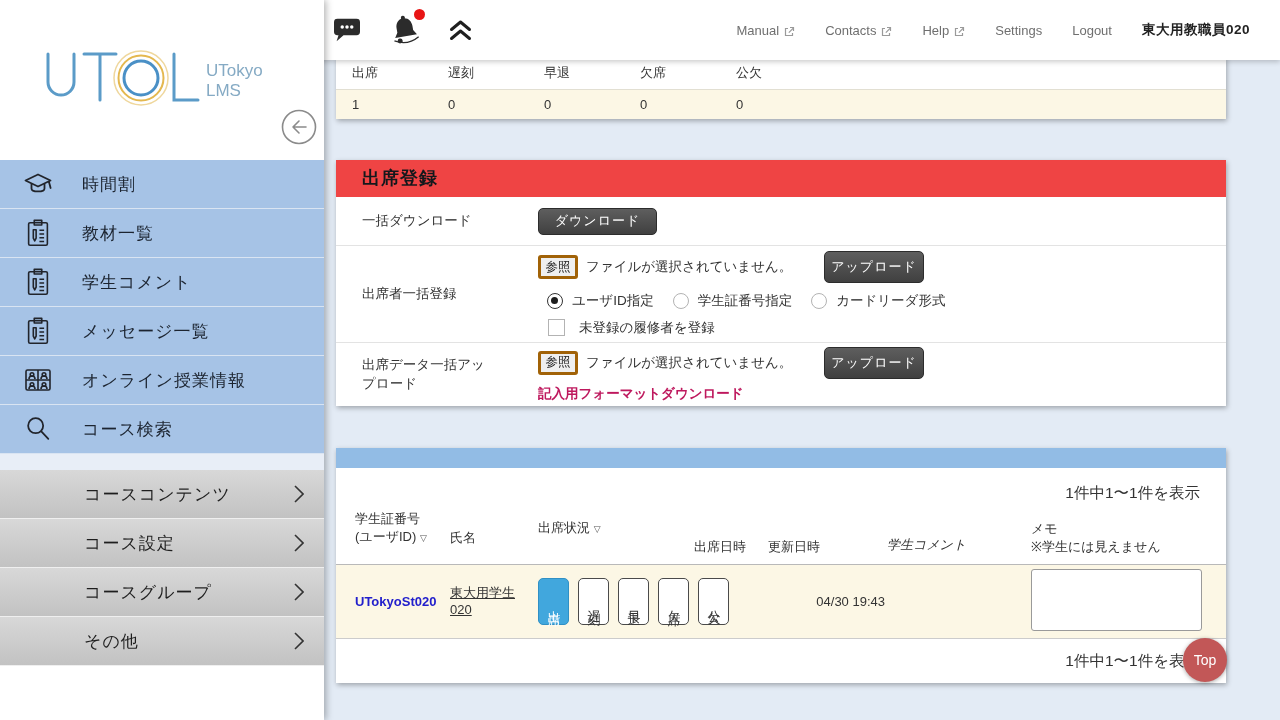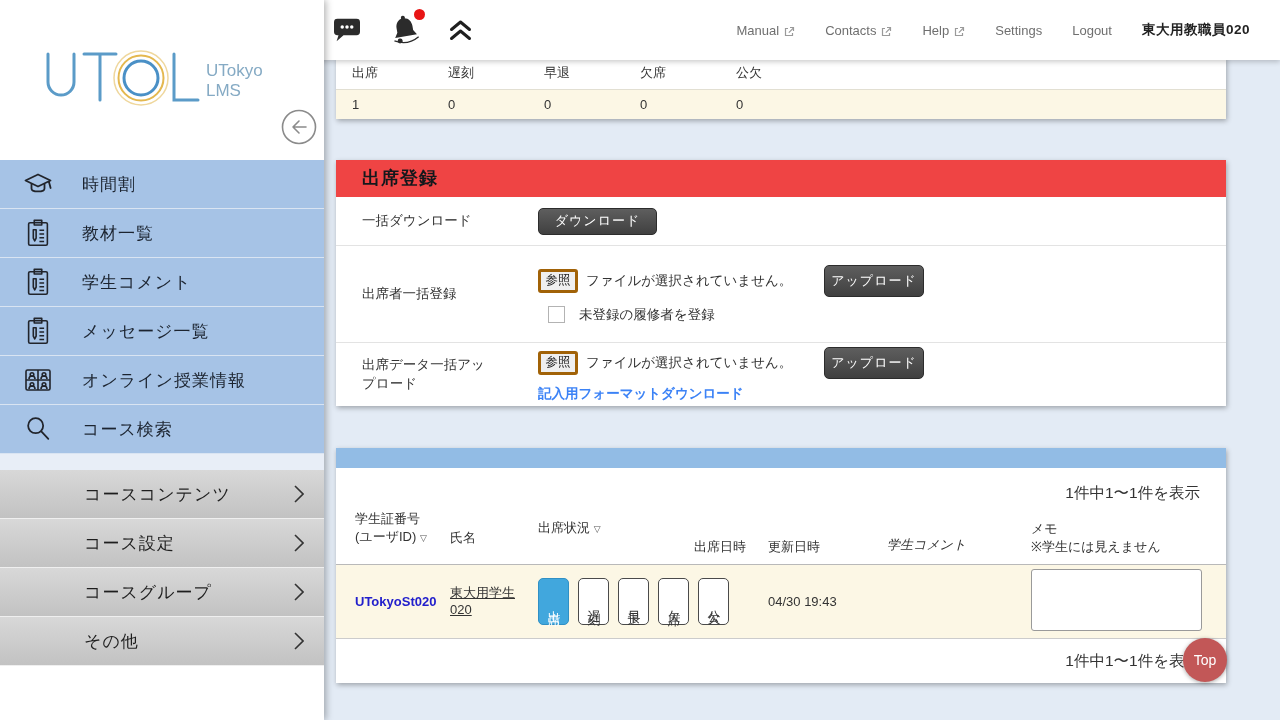--- a/index.html
+++ b/index.html
@@ -70,42 +70,42 @@
 
   .radio-line { display:flex; align-items:center; margin:9px 0 0 9px; font-size:13.5px; color:#333; }
   .radio { width:16px; height:16px; border-radius:50%; border:1.5px solid #b3b3b3; background:#fff;
            margin-right:9px; position:relative; cursor:pointer; flex-shrink:0; }
   .radio.sel { border-color:#333; }
   .radio.sel::after { content:""; position:absolute; left:3.2px; top:3.2px; width:7px; height:7px;
                       border-radius:50%; background:#1d1d1d; }
   .radio-lab { margin-right:19px; }
   .check-line { display:flex; align-items:flex-start; margin:9px 0 0 10px; font-size:13.5px; color:#333; }
   .checkbox { width:17px; height:17px; border:1.5px solid #b3b3b3; background:#fff; margin-right:14px; cursor:pointer; }
-  .format-link { color:#3b82f6; font-weight:bold; font-size:13.5px; margin-top:6px; cursor:pointer; width:max-content; }
+  .format-link { color:#be185d; font-weight:bold; font-size:13.5px; margin-top:6px; cursor:pointer; width:max-content; }
 
   
   #student-card { left:18px; top:388px; width:890px; }
   .st-bluebar { height:20px; background:#92bce5; }
   .st-count-top { text-align:right; padding:15px 26px 0 0; font-size:15.5px; color:#333; }
   .st-headrow { display:flex; align-items:flex-end; padding:6px 0 8px 19px; border-bottom:1px solid #b9b9b9;
                 font-size:13px; color:#333; }
   .c-id{width:95px;} .c-name{width:88px;} .c-status{width:156px;} .c-attend{width:74px;}
   .c-update{width:119px;} .c-comment{width:144px;} .c-memo{flex:1;}
   .h-id{margin-bottom:10px;line-height:1.4;} .h-name{margin-bottom:9px;} .h-status{margin-bottom:19px;}
   .h-attend,.h-update{margin-bottom:0;} .h-comment{margin-bottom:2px;font-style:italic;} .h-memo{margin-bottom:0;line-height:1.4;}
   .sort-tri { font-size:9px; color:#555; }
   .st-datarow { display:flex; align-items:center; padding-left:19px; background:#fcf7e5; height:73px; font-size:13px; color:#333; }
   .st-id { font-weight:bold; color:#2220cc; cursor:pointer; }
   .st-name span { display:inline-block; width:82px; line-height:1.3;text-decoration:underline; }
   .st-status { display:flex; gap:9px; }
   .vbtn { width:31px; height:47px; border-radius:5px; writing-mode:vertical-rl; text-orientation:upright;
           display:inline-flex; align-items:center; justify-content:center; font-size:13px; letter-spacing:2px;
           background:#fff; border:1.5px solid #4a4a4a; color:#333; cursor:pointer; }
   .vbtn.active { background:#41a7dd; border-color:#3090c5; color:#fff; }
-  .st-update { padding-right:2px; }
+  .st-update { text-align:right; padding-right:2px; }
   .memo-ta { width:171px; height:62px; border:1px solid #9a9a9a; border-radius:3px; resize:none;
              font-family:"Liberation Sans",sans-serif; font-size:13px; padding:4px; }
   .st-footer { height:45px; display:flex; align-items:center; justify-content:flex-end; padding-right:26px;
                font-size:15.5px; color:#333; border-top:1px solid #ccc; background:#fff; }
 
   #top-fab { position:absolute; left:865px; top:578px; width:44px; height:44px; border-radius:50%;
              background:#c25757; color:#fff; font-size:14px; display:flex; align-items:center;
              justify-content:center; z-index:6; cursor:pointer; box-shadow:0 1px 4px rgba(0,0,0,.35); }
 </style>
 </head>
@@ -323,20 +323,28 @@
     </div>
 
     <div class="reg-row" style="height:97px">
       <div class="reg-label">出席者一括登録</div>
       <div class="reg-content">
         <div class="file-line">
           <button class="btn-browse">参照</button>
           <span class="file-text">ファイルが選択されていません。</span>
           <button class="btn-dark btn-upload">アップロード</button>
         </div>
+        <div class="radio-line">
+          <span class="radio sel"></span>
+          <span class="radio-lab">ユーザID指定</span>
+          <span class="radio"></span>
+          <span class="radio-lab">学生証番号指定</span>
+          <span class="radio"></span>
+          <span class="radio-lab">カードリーダ形式</span>
+        </div>
         <div class="check-line">
           <span class="checkbox"></span>
           <span>未登録の履修者を登録</span>
         </div>
       </div>
     </div>
 
     <div class="reg-row" style="height:64px">
       <div class="reg-label">
         <span style="width:130px;line-height:1.35">出席データ一括アップロード</span>

